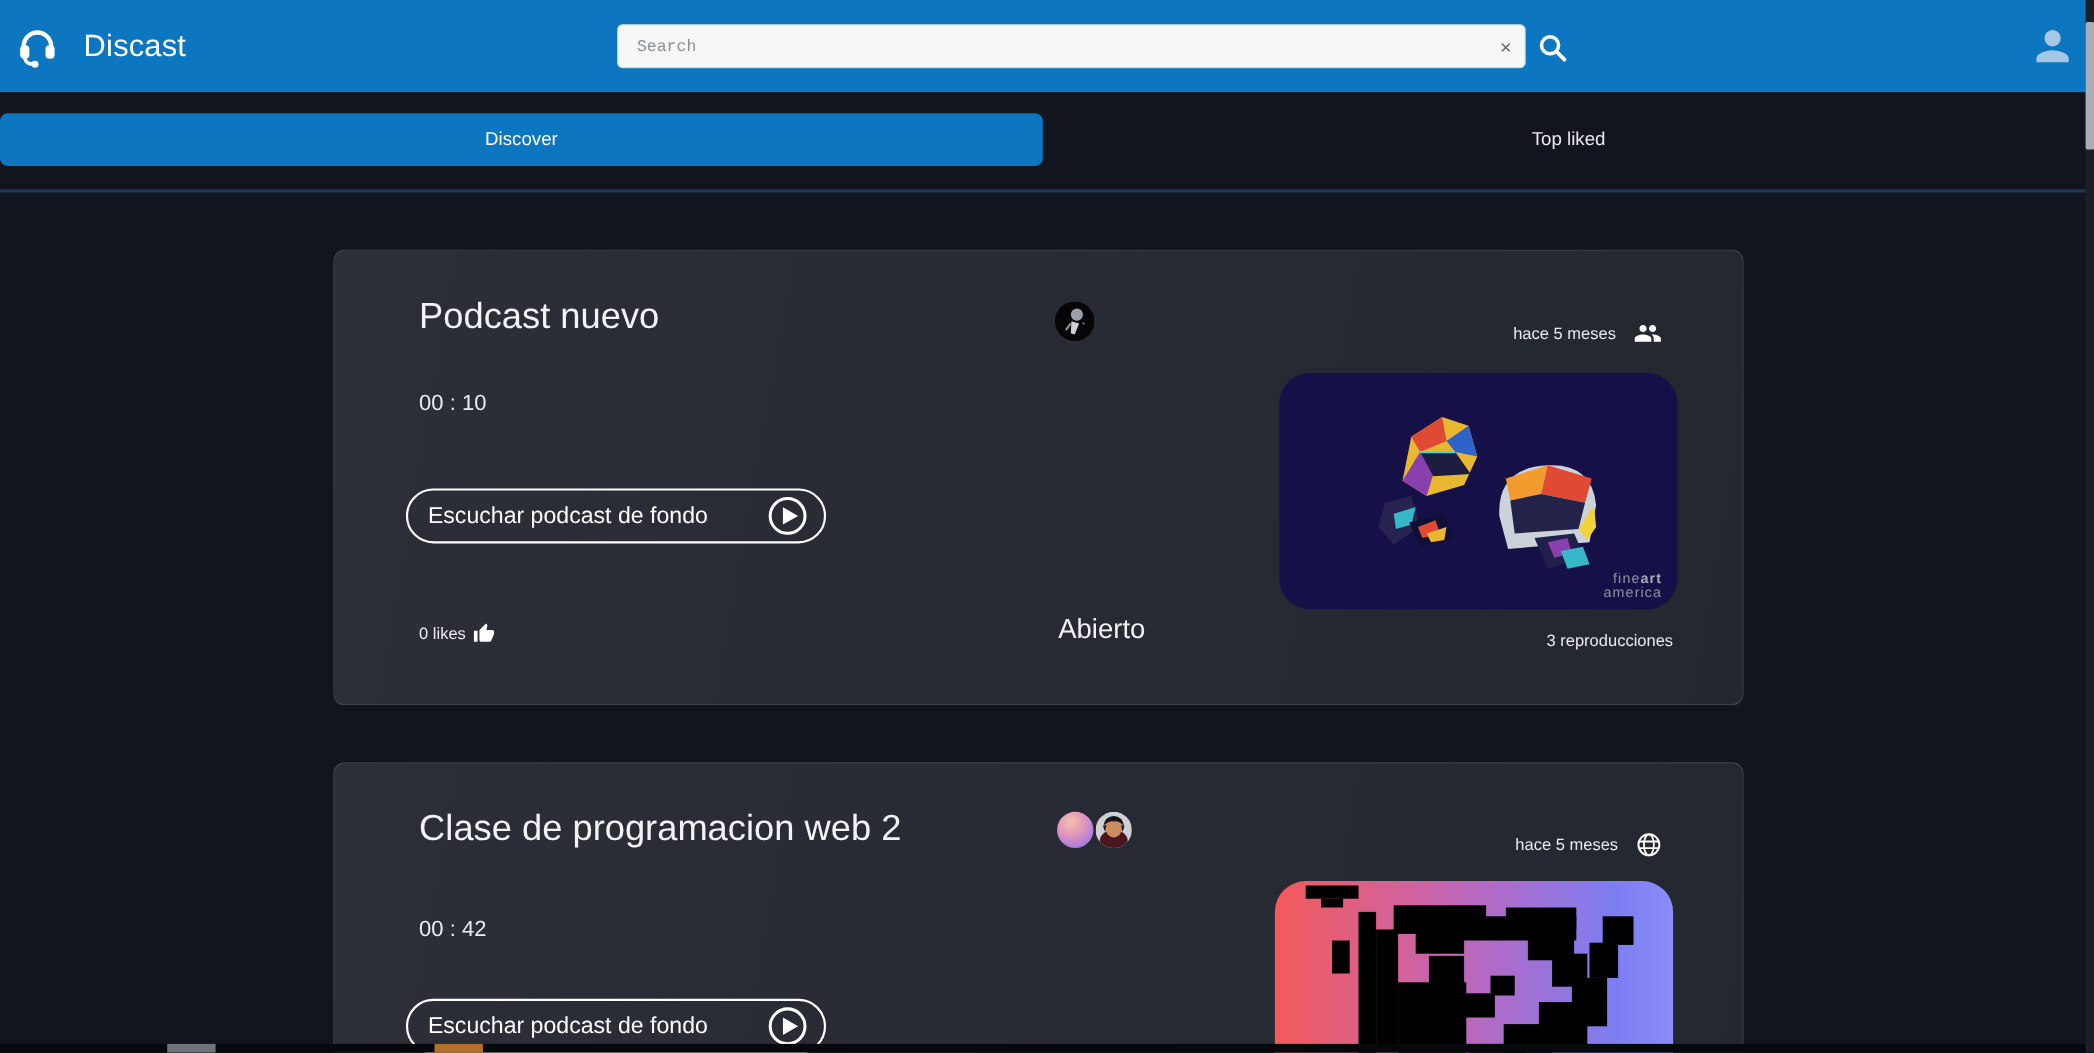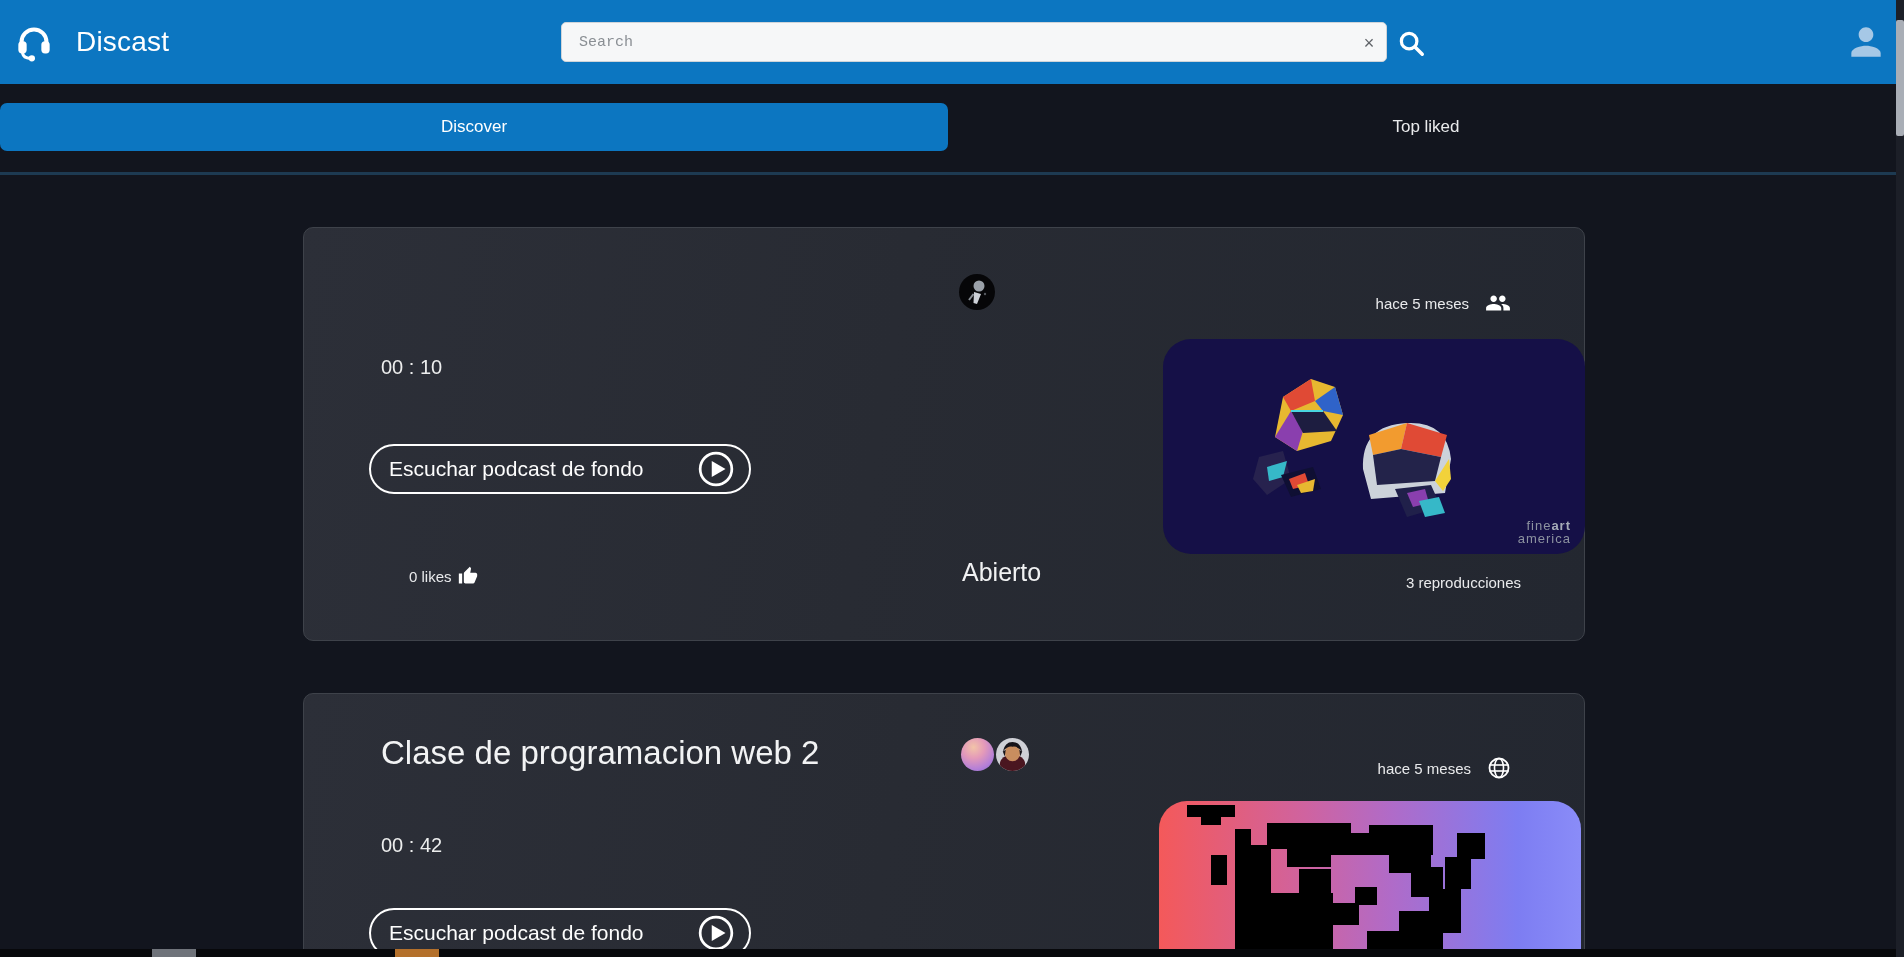--- a/index.html
+++ b/index.html
@@ -64,41 +64,41 @@
   }
   .card1-avatar { left:655px; top:46px; }
   .avatars-row { position:absolute; left:657px; top:44px; display:flex; gap:2px; }
   .avatars-row .mini-avatar { width:33px; height:33px; border-radius:50%; overflow:hidden; }
   .avatar-pink { background:radial-gradient(circle at 38% 28%, #f2c4a8 0%, #e49ab9 35%, #b47fd8 70%, #7f68c8 100%); }
   .meta-row {
     position:absolute; right:73px; top:62px; display:flex; align-items:center; gap:16px;
   }
   .meta-text { font-size:15px; color:#e9eaec; }
   .card-thumb {
-    position:absolute; width:422px; height:215px; border-radius:28px; overflow:hidden;
+    position:absolute; width:362px; height:215px; border-radius:28px; overflow:hidden;
   }
   .card1-thumb { left:859px; top:111px; background:#151047; }
   .card2-thumb { left:855px; top:107px; background:linear-gradient(90deg,#f4595a 0%,#cf63a0 35%,#b06bc8 55%,#7d7df2 85%,#8a8cf8 100%); }
   .watermark {
     position:absolute; right:14px; bottom:8px; text-align:right; line-height:1.05;
     font-size:13px; color:#8d93a0; letter-spacing:1px;
   }
   .watermark b { color:#a6acb8; }
   .card-duration { position:absolute; left:77px; top:128px; font-size:20px; color:#eceded; }
   .listen-btn {
     position:absolute; left:65px; top:216px; width:382px; height:50px;
     background:transparent; border:2.5px solid #fff; border-radius:35px;
     display:flex; align-items:center; justify-content:space-between;
     padding:0 14px 0 18px; cursor:pointer; color:#fff;
     font-family:"Liberation Sans", sans-serif;
   }
   .card-2 .listen-btn { top:214px; }
   .listen-label { font-size:21px; color:#fdfdfd; }
   .likes-row { position:absolute; left:77px; top:338px; display:flex; align-items:center; gap:6px; }
-  .likes-text { font-size:15px;margin-left:28px; }
+  .likes-text { font-size:15px; }
   .likes-icon { cursor:pointer; background:none; border:none; padding:0; }
   .card-status { position:absolute; left:658px; top:330px; font-size:25px; color:#f1f2f3; }
   .card-plays { position:absolute; right:63px; top:346px; font-size:15px; color:#e9eaec; }
   
   .bottom-strip { position:absolute; left:0; top:949px; width:1904px; height:8px; background:#07080b; }
   .artifact-gray { position:absolute; left:152px; top:949px; width:44px; height:8px; background:#6f737a; }
   .artifact-orange { position:absolute; left:395px; top:949px; width:44px; height:8px; background:#b4702b; }
   .v-scrollbar { position:absolute; left:1896px; top:0; width:8px; height:957px; background:#1c1f28; }
   .v-scrollbar-thumb { position:absolute; left:0; top:20px; width:8px; height:116px; background:#a9aeb6; border-radius:2px; cursor:pointer; }
   svg { display:block; }
@@ -143,20 +143,21 @@
   </button>
 </header>
 
 <nav class="tabbar">
   <button class="tab tab-discover">Discover</button>
   <button class="tab tab-topliked">Top liked</button>
   <div class="tab-divider"></div>
 </nav>
 
 <section class="card card-1">
+  <h2 class="card-title">Podcast nuevo</h2>
 
   <div class="card-avatar card1-avatar">
     <svg width="36" height="36" viewBox="0 0 36 36">
       <rect width="36" height="36" fill="#060608"></rect>
       <circle cx="20" cy="12" r="5.5" fill="#9aa0a8"></circle>
       <path d="M15 18 l7 2 -4 10 -3.5 -1 z" fill="#cdd1d7"></path>
       <path d="M14.5 20 l-4.5 6" stroke="#8a8f96" stroke-width="2" fill="none"></path>
       <circle cx="26" cy="20" r="1.2" fill="#55595f"></circle>
     </svg>
   </div>

